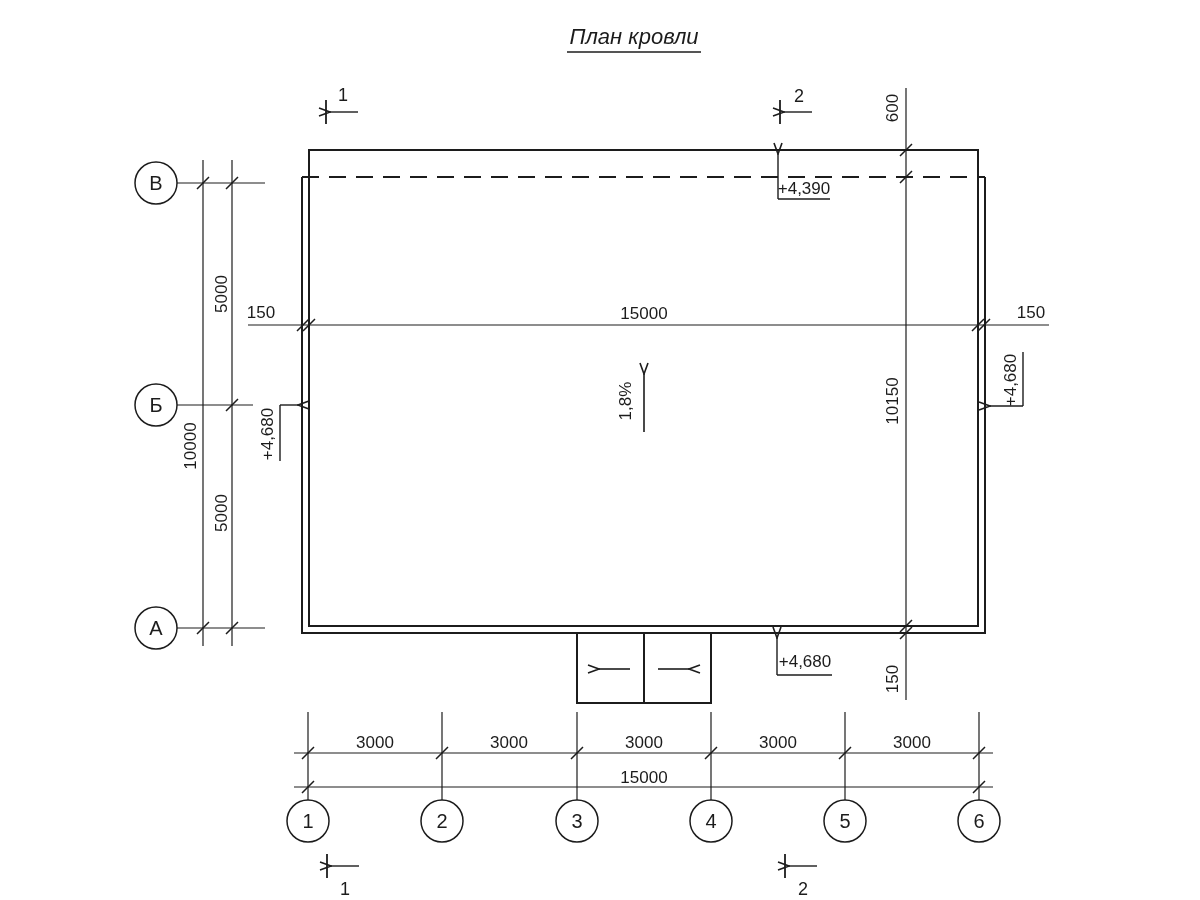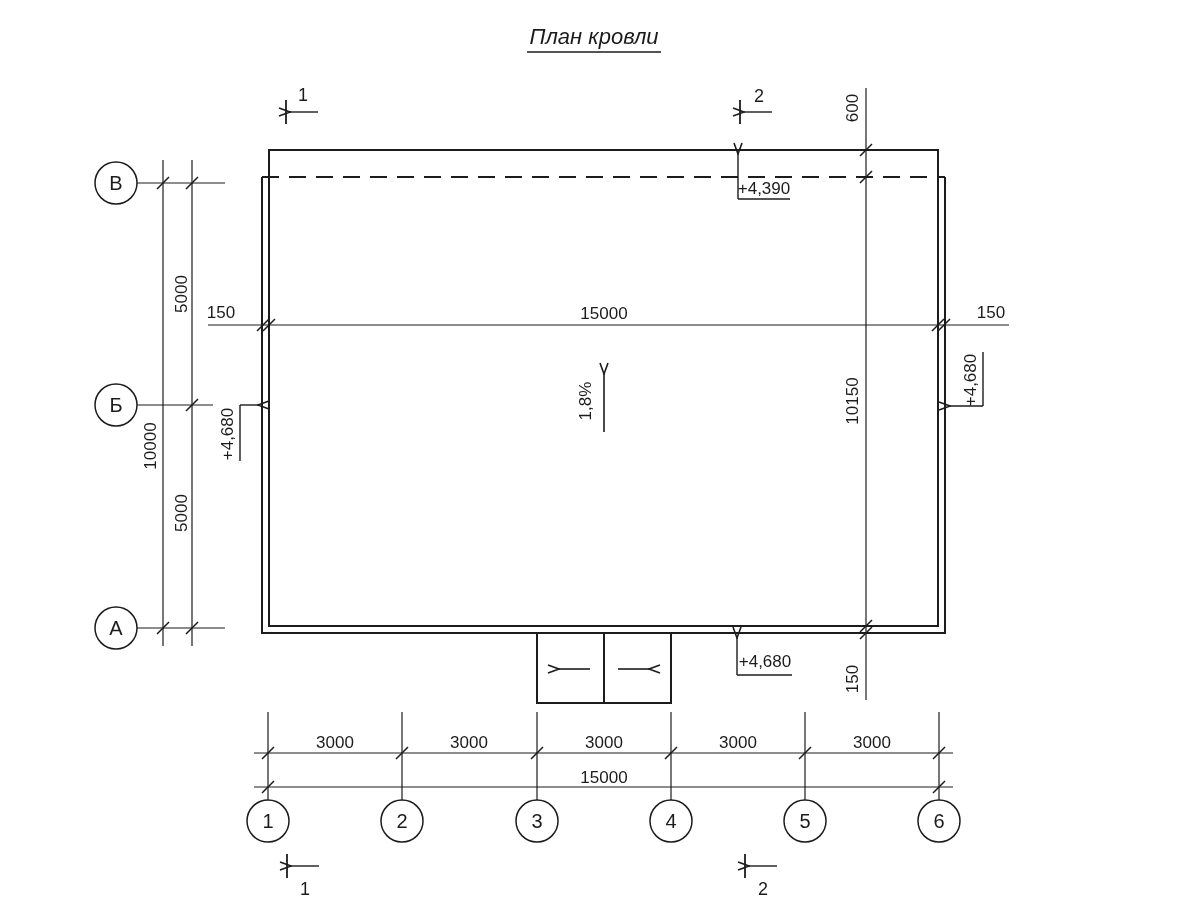--- a/index.html
+++ b/index.html
@@ -1,17 +1,17 @@
 <!DOCTYPE html>
 <html><head>
 <meta charset="utf-8">
 <style>
   html,body{margin:0;padding:0;background:#fff;}
   .page{position:relative;width:1024px;height:900px;background:#fff;overflow:hidden;
-        font-family:"Liberation Sans",sans-serif;}
+        font-family:"Liberation Sans",sans-serif;padding-left:40px;}
   svg{display:block;}
   svg text{font-family:"Liberation Sans",sans-serif;fill:#1c1c1c;}
   .t-dim{font-size:17px;}
   .t-axis{font-size:20px;}
   .t-sec{font-size:18px;}
   .t-elev{font-size:17px;}
   .t-title{font-size:22px;font-style:italic;}
 </style>
 </head>
 <body>

